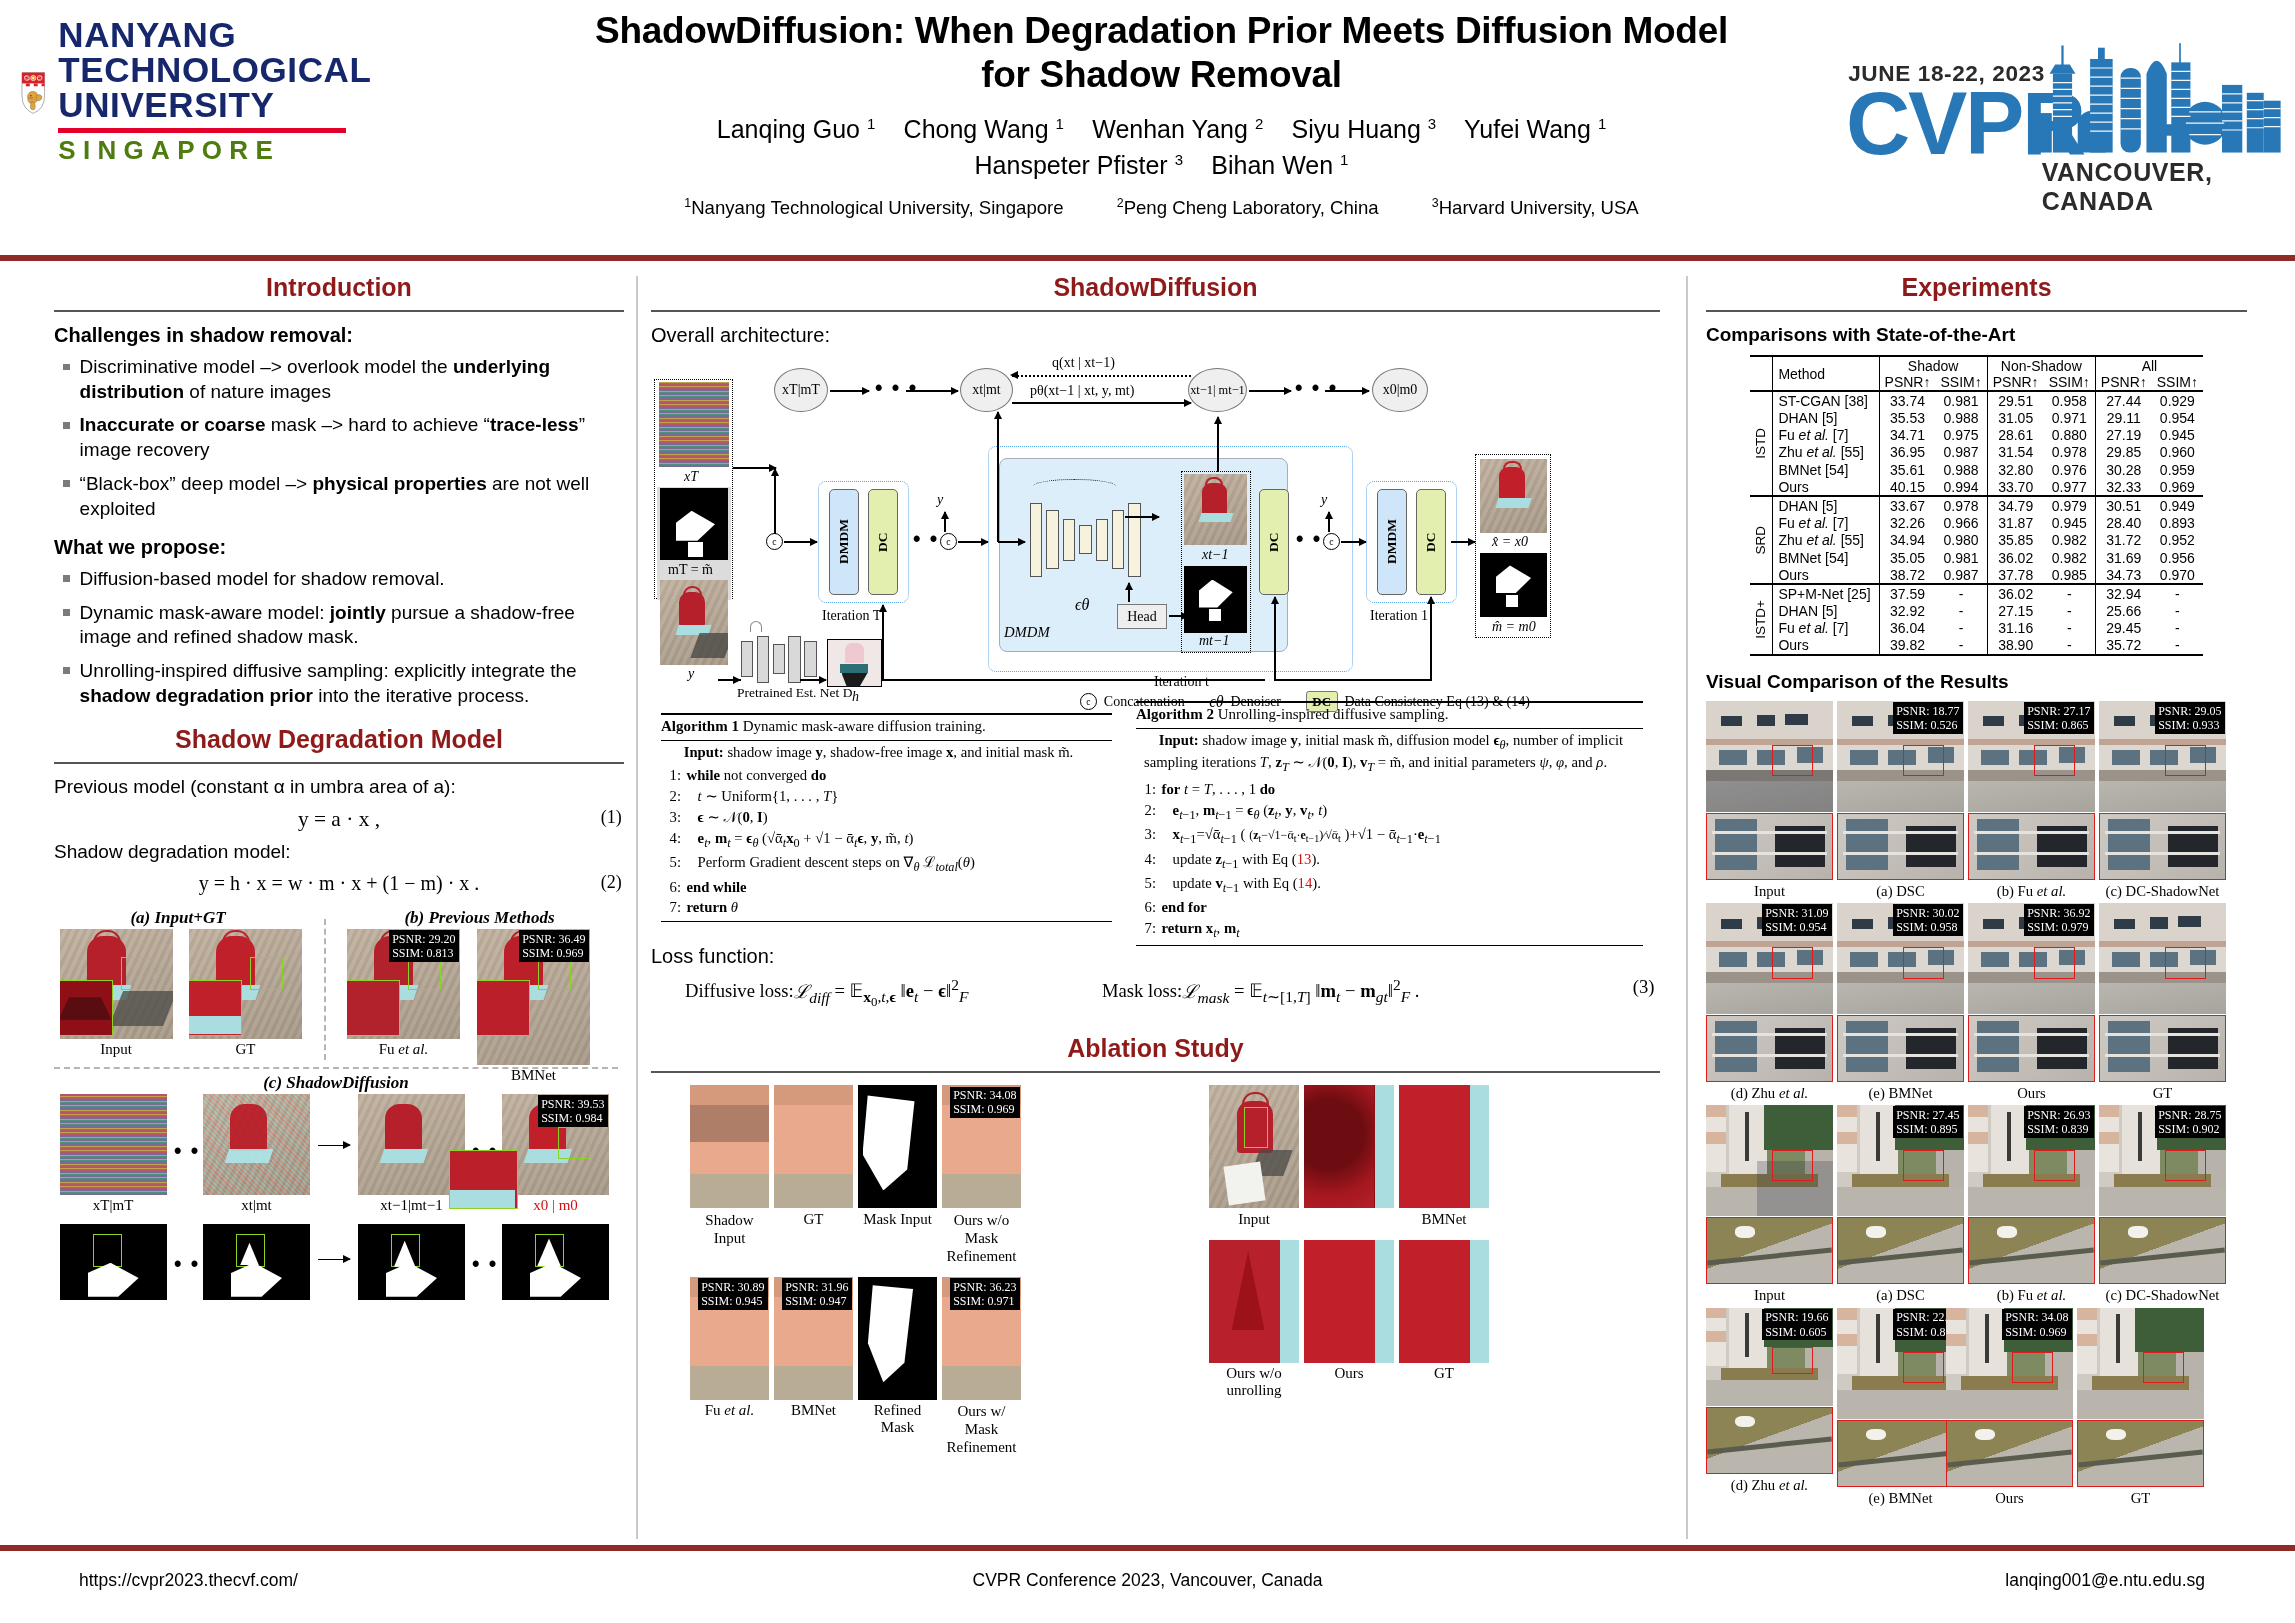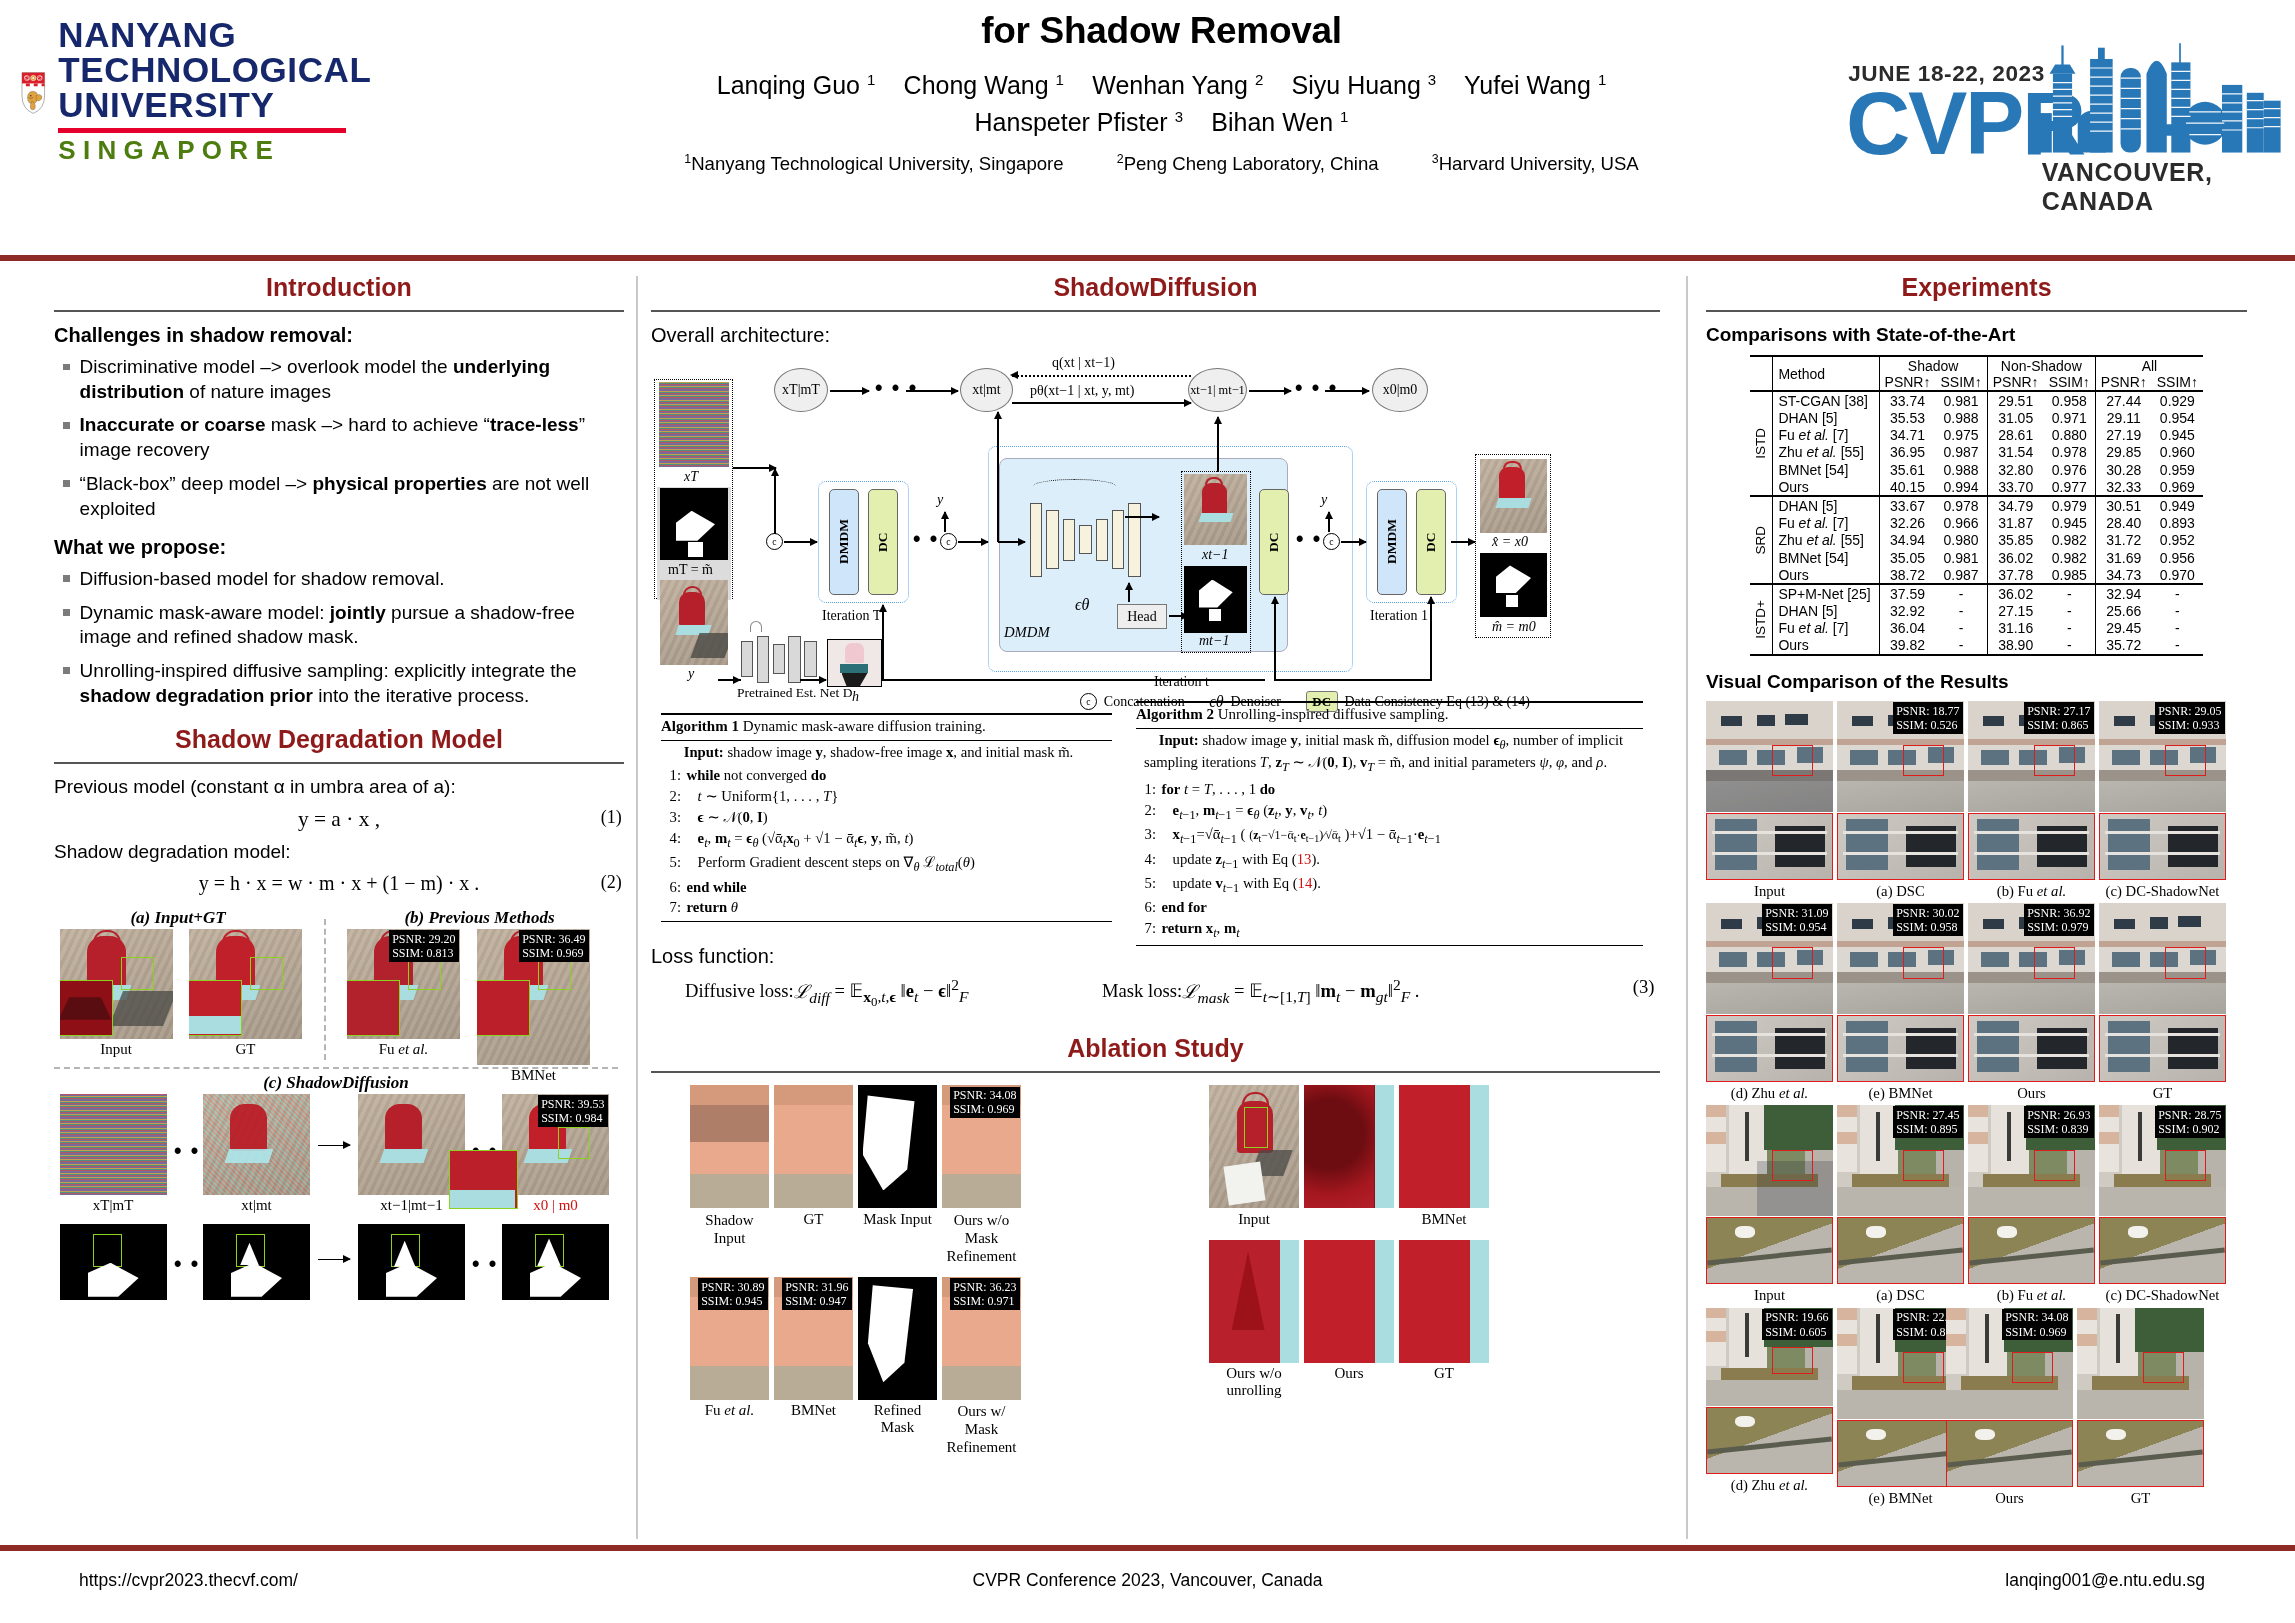--- a/index.html
+++ b/index.html
@@ -167,20 +167,21 @@
         <span class="w">NANYANG</span>
         <span class="w">TECHNOLOGICAL</span>
         <span class="w">UNIVERSITY</span>
         <div class="ntu-rule"></div>
         <span class="ntu-sing">SINGAPORE</span>
       </div>
     </div>
 
     <div class="title-block">
       <div class="ptitle">
+        <div>ShadowDiffusion: When Degradation Prior Meets Diffusion Model</div>
         <div>for Shadow Removal</div>
       </div>
       <div class="authors">
         <div>
           <span>Lanqing Guo <sup>1</sup></span><span class="auth-sp"></span>
           <span>Chong Wang <sup>1</sup></span><span class="auth-sp"></span>
           <span>Wenhan Yang <sup>2</sup></span><span class="auth-sp"></span>
           <span>Siyu Huang <sup>3</sup></span><span class="auth-sp"></span>
           <span>Yufei Wang <sup>1</sup></span>
         </div>

